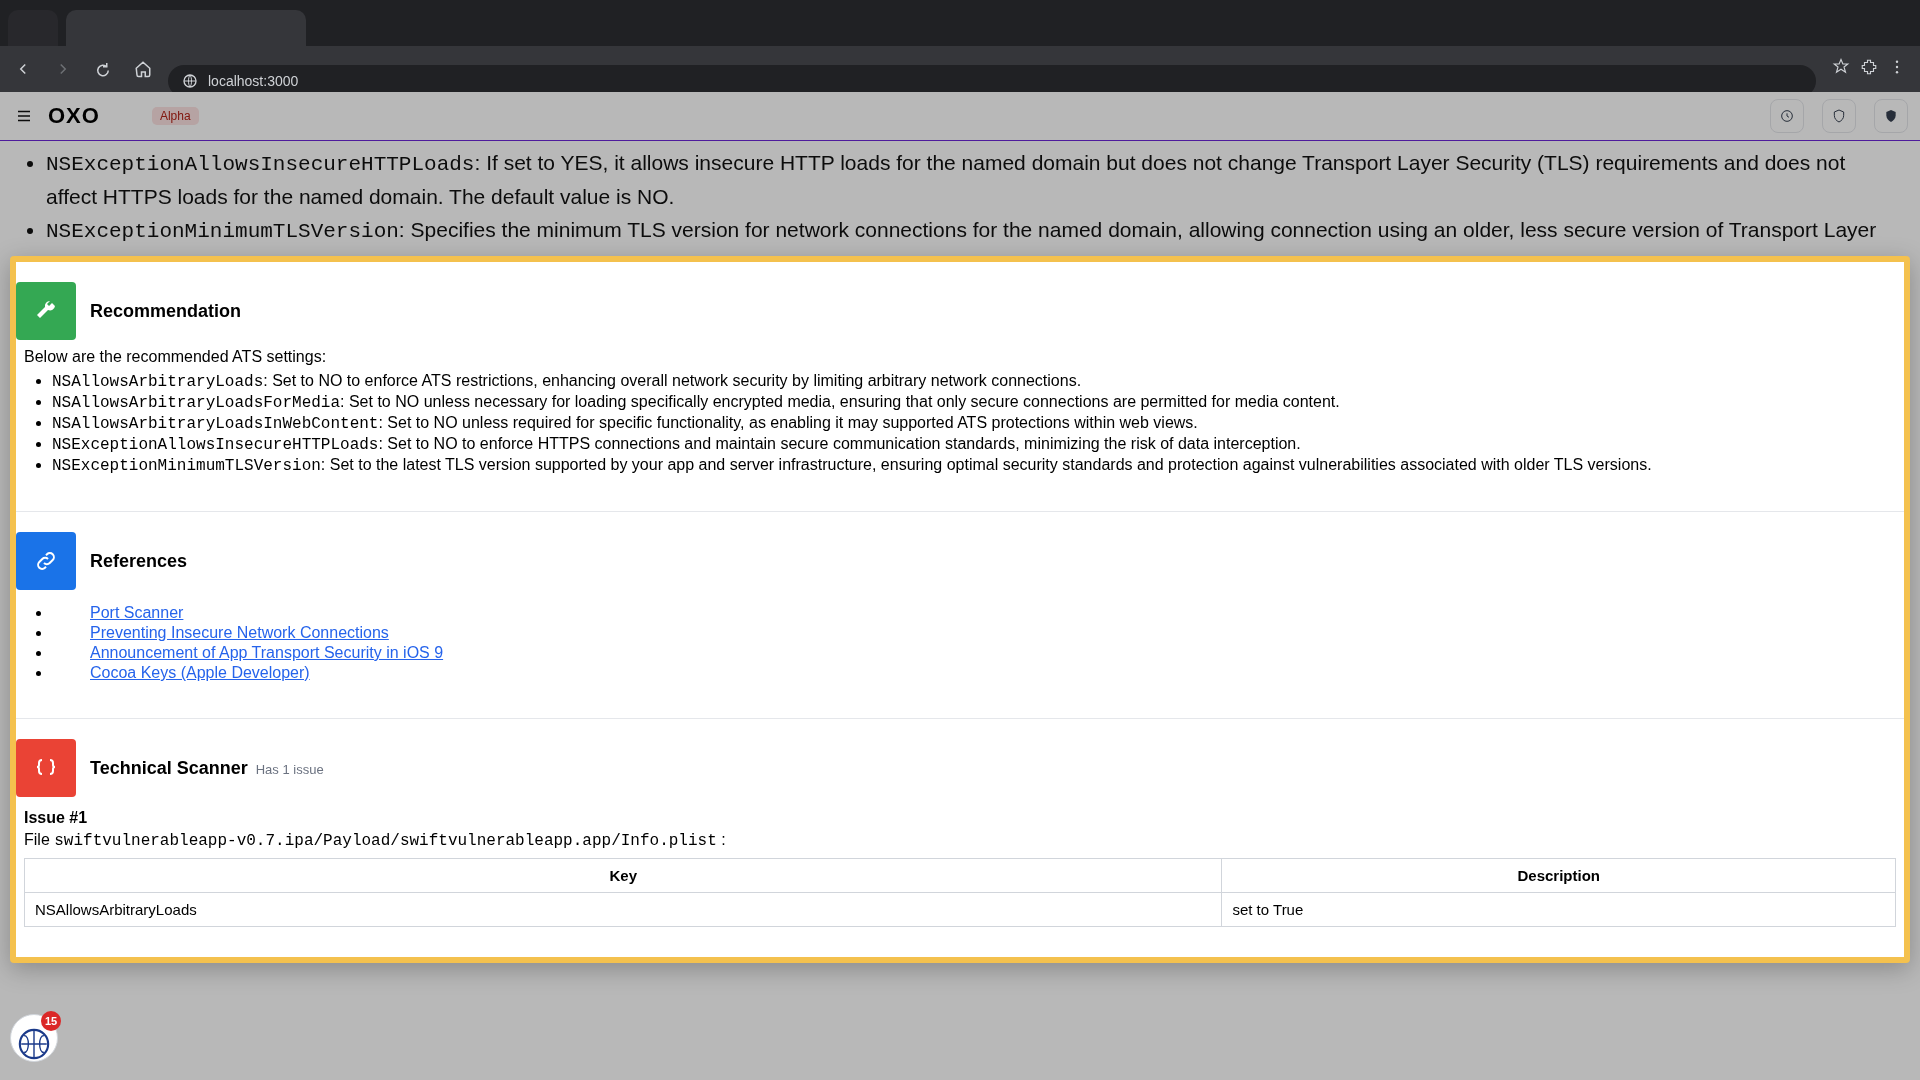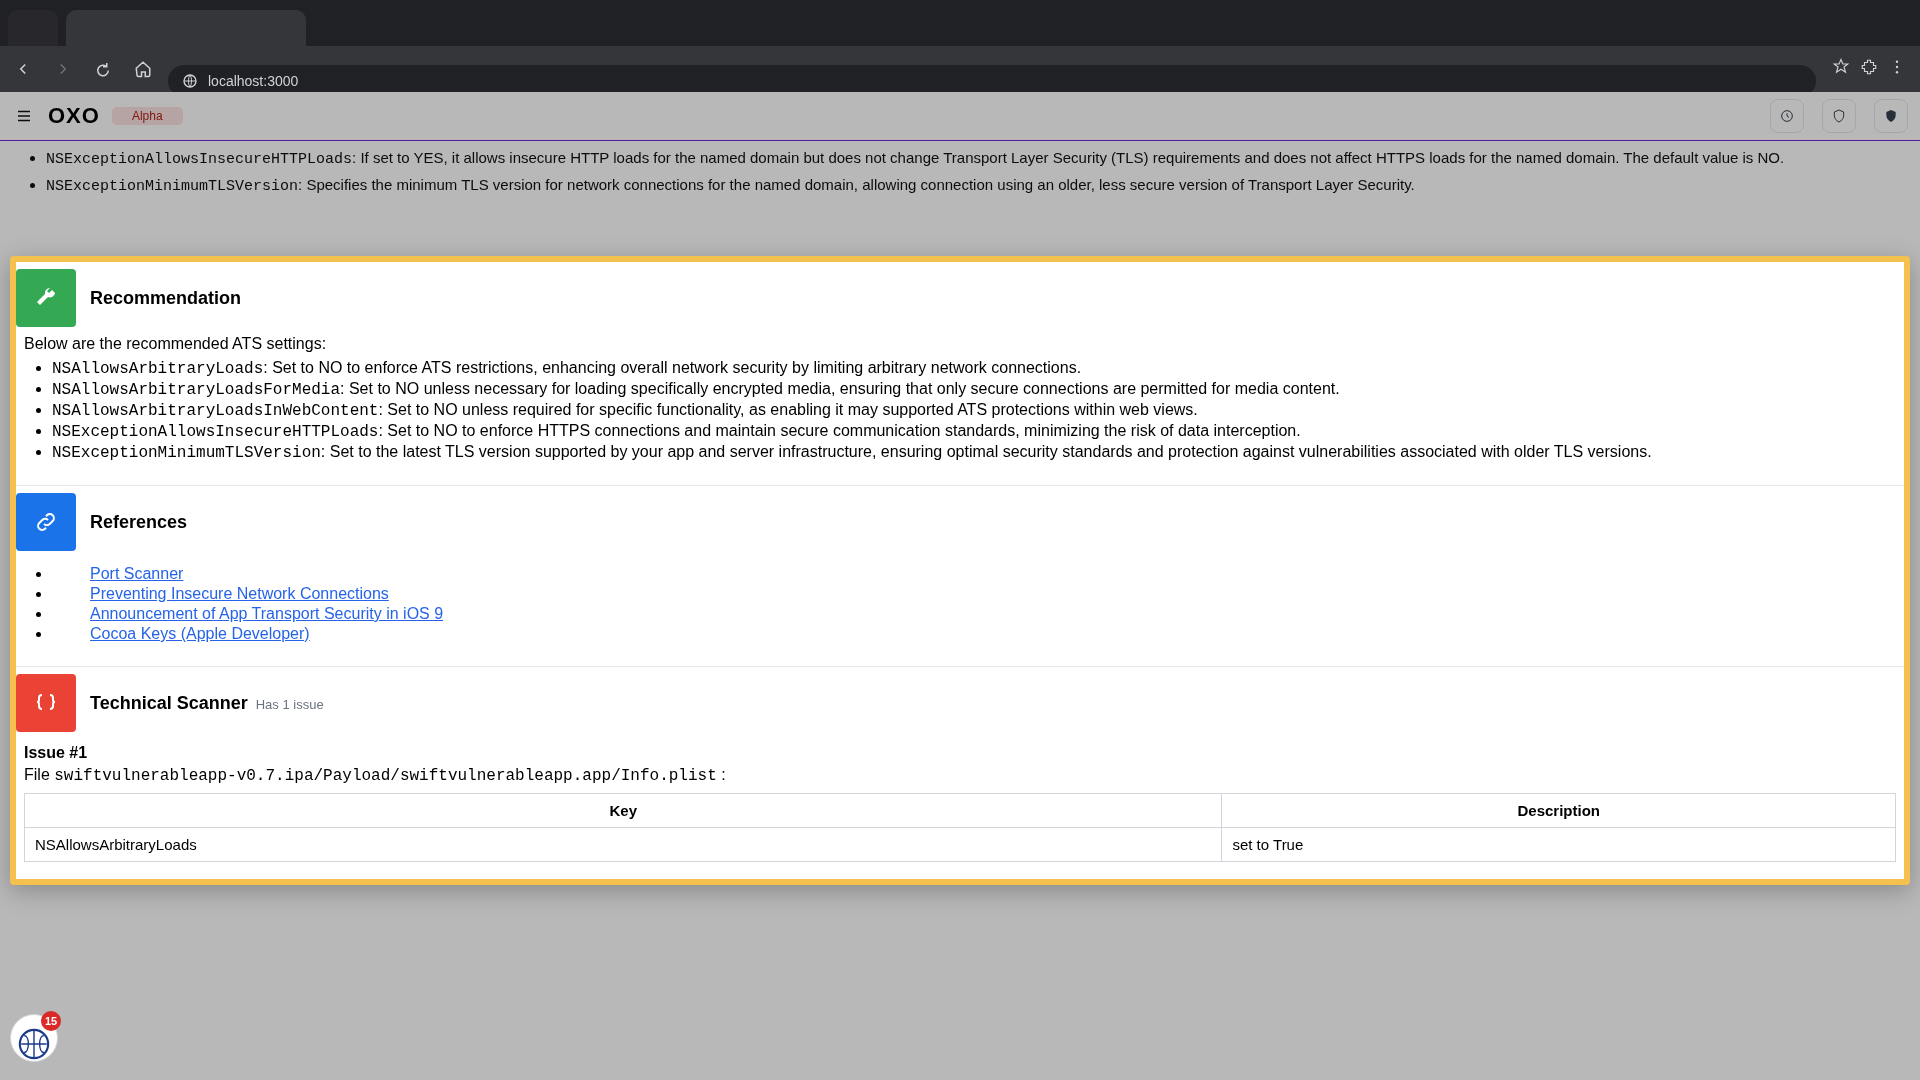--- a/index.html
+++ b/index.html
@@ -34,48 +34,48 @@
   .chrome-right{display:flex;align-items:center;gap:10px;padding:0 6px;color:#cfd2d6;}
   .chrome-right svg{width:18px;height:18px;fill:#cfd2d6;}
   
   .viewport{height:calc(1080px - 46px - 46px);position:relative;}
   .overlay{position:absolute;inset:0;background:rgba(0,0,0,.28);}
   .page{position:absolute;inset:0;background:#fff;}
   .site-header{height:48px;border-bottom:1px solid #6d28d9;display:flex;align-items:center;padding:0 12px;gap:12px;background:#fff;}
   .hamburger{width:24px;height:24px;display:flex;align-items:center;justify-content:center;border-radius:6px;}
   .hamburger svg{width:18px;height:18px;}
   .logo{font-weight:900;letter-spacing:1px;font-size:22px;}
-  .alpha{background:var(--badge-bg);color:var(--badge-text);padding:2px 20px;border-radius:5px;font-size:12px;}
+  .alpha{background:var(--badge-bg);color:var(--badge-text);padding:2px 8px;border-radius:5px;font-size:12px;margin-left:40px;}
   .spacer{flex:1;}
   .site-action{width:32px;height:32px;border:1px solid #e5e7eb;border-radius:8px;display:flex;align-items:center;justify-content:center;margin-left:6px;}
   .site-action svg{width:16px;height:16px;fill:#374151;}
   .content{padding:0 18px 18px 18px;font-size:15px;color:#111;line-height:1.5;background:#fff;}
   ul.bullets{padding-left:28px;margin:6px 0;}
   ul.bullets li{margin:2px 0;}
   code{font-family:'Courier New',monospace;}
   a.ref{color:var(--link);text-decoration:underline;margin-left:38px;}
   .modal-wrap{position:absolute;left:10px;right:10px;top:164px;border:6px solid var(--yellow);border-radius:4px;background:#fff;box-shadow:0 6px 24px rgba(0,0,0,.25);}
-  .section{border-top:1px solid #e5e7eb;padding:7px 0;}
+  .section{border-top:1px solid #e5e7eb;padding:20px 0;}
   .section:first-child{border-top:none;}
   .section-head{display:flex;align-items:center;gap:14px;padding:0 0 2px 0;}
   .icon-sq{width:60px;height:58px;display:flex;align-items:center;justify-content:center;color:#fff;border-radius:4px;}
   .icon-sq.green{background:var(--green);}
   .icon-sq.blue{background:var(--blue);}
   .icon-sq.red{background:var(--red);}
   .icon-sq svg{width:24px;height:24px;fill:#fff;}
   h2{font-size:18px;margin:0;font-weight:700;}
   .sub{color:var(--muted);font-size:13px;margin-left:8px;font-weight:400;}
   .section-body{padding:6px 8px 10px 8px;}
   .issue-head{font-weight:700;margin-top:4px;}
   table.detail{width:100%;border-collapse:collapse;margin-top:8px;}
   table.detail th,table.detail td{border:1px solid var(--border);padding:8px 10px;text-align:left;font-size:15px;}
   table.detail th{font-weight:700;text-align:center;background:#fff;}
   .float-badge{position:absolute;left:10px;bottom:18px;width:46px;height:46px;border-radius:50%;background:#fff;border:1px solid #d1d5db;display:flex;align-items:flex-end;justify-content:center;margin-top:20px;}
   .float-badge .count{position:absolute;top:-4px;right:-4px;background:#db2828;color:#fff;border-radius:50%;width:20px;height:20px;display:flex;align-items:center;justify-content:center;font-size:11px;font-weight:700;}
-  .pre-text{font-size:15px;color:#111;}
+  .pre-text{font-size:21px;color:#111;}
   .file-line{margin-top:4px;}
   svg.brain{width:34px;height:34px;}
 </style>
 </head>
 <body>
 
 <div class="chrome">
   <div class="tabbar">
     <div class="tab inactive"></div>
     <div class="tab"></div>

